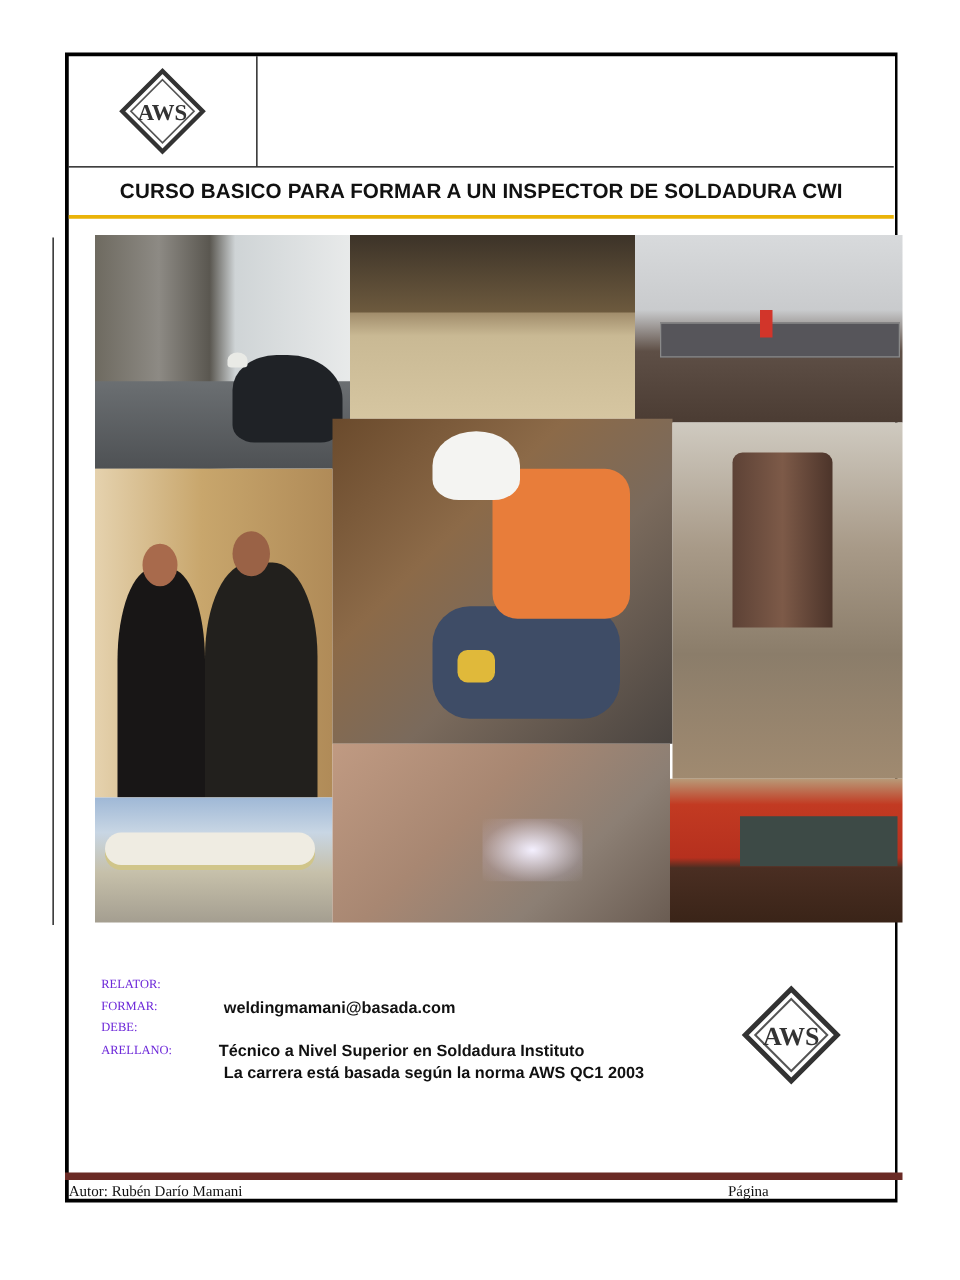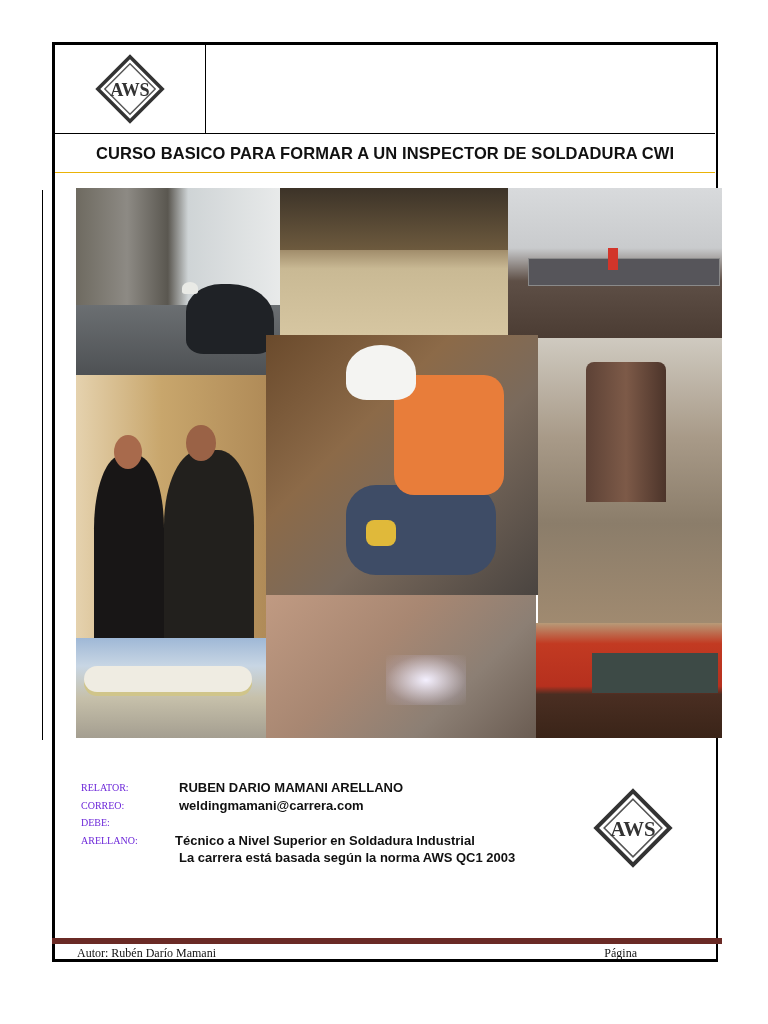--- a/index.html
+++ b/index.html
@@ -2,21 +2,21 @@
 <html><head>
 <meta charset="utf-8">
 <style>
   html,body{margin:0;padding:0;background:#fff;}
   body{width:768px;height:1024px;position:relative;overflow:hidden;font-family:"Liberation Sans",sans-serif;}
   .page-frame{position:absolute;left:52px;top:42px;width:666px;height:920px;border:3px solid #000;border-right-width:2px;box-sizing:border-box;}
   .outer-left-rule{position:absolute;left:42px;top:190px;width:1px;height:550px;background:#000;}
   .header-table{position:absolute;left:55px;top:45px;width:660px;height:88px;border-bottom:1px solid #000;display:flex;}
   .logo-cell{width:150px;border-right:1px solid #000;display:flex;align-items:center;justify-content:center;}
   .title-cell{flex:1;display:flex;align-items:center;justify-content:center;font-weight:bold;font-size:13.5px;color:#111;}
-  .subtitle-row{position:absolute;left:55px;top:134px;width:660px;height:38px;border-bottom:1px solid #eab308;display:flex;align-items:center;justify-content:center;font-weight:bold;font-size:16.5px;color:#111;letter-spacing:0.1px;}
+  .subtitle-row{position:absolute;left:55px;top:134px;width:660px;height:38px;border-bottom:3px solid #eab308;display:flex;align-items:center;justify-content:center;font-weight:bold;font-size:16.5px;color:#111;letter-spacing:0.1px;}
   .aws-logo{width:70px;height:70px;position:relative;}
   .aws-logo svg{width:100%;height:100%;}
   .collage{position:absolute;left:76px;top:188px;width:646px;height:550px;}
   .photo{position:absolute;overflow:hidden;}
   .p1{left:0;top:0;width:204px;height:187px;background:linear-gradient(90deg,#6e6a60 0%,#8d8a84 25%,#5a5750 45%,#cfd4d6 55%,#e8eaea 100%);}
   .p1 .floor{position:absolute;left:0;bottom:0;width:100%;height:70px;background:linear-gradient(180deg,#6b6f72,#4e5154);}
   .p1 .man{position:absolute;left:110px;top:96px;width:88px;height:70px;background:#1f2226;border-radius:40% 50% 20% 20%;}
   .p1 .helmet{position:absolute;left:106px;top:94px;width:16px;height:12px;background:#e9eae6;border-radius:50% 50% 20% 20%;}
   .p2{left:204px;top:0;width:228px;height:147px;background:linear-gradient(180deg,#5b4a34 0%,#7a6244 30%,#c9b994 55%,#d6c6a1 100%);}
   .p2 .crane{position:absolute;left:0;top:0;width:100%;height:62px;background:linear-gradient(180deg,#3c3328,#6d5a3e);}
@@ -40,21 +40,21 @@
   .p8{left:190px;top:407px;width:270px;height:143px;background:linear-gradient(135deg,#c09a82 0%,#a88772 40%,#8c7f74 70%,#6a5c52 100%);}
   .p8 .glow{position:absolute;left:120px;top:60px;width:80px;height:50px;background:radial-gradient(#f4f0ff,rgba(200,190,220,0.2) 70%,transparent);}
   .p9{left:460px;top:435px;width:186px;height:115px;background:linear-gradient(180deg,#b89a78 0%,#c23a22 18%,#b6301e 55%,#4a2e22 62%,#3a2418 100%);}
   .p9 .screen{position:absolute;left:56px;top:30px;width:126px;height:40px;background:#3d4a46;}
   .info{position:absolute;left:81px;top:779px;}
   .info-row{display:flex;height:17.5px;align-items:center;}
   .info-label{width:98px;font-family:"Liberation Serif",serif;font-size:10px;color:#6d28d9;}
   .info-value{font-weight:bold;font-size:13px;color:#111;}
   .bottom-logo{position:absolute;left:593px;top:788px;width:80px;height:80px;}
   .footer-rule{position:absolute;left:52px;top:938px;width:670px;height:6px;background:#6a2a25;}
-  .footer{position:absolute;left:55px;top:945px;width:560px;height:16px;display:flex;justify-content:space-between;align-items:center;font-family:"Liberation Serif",serif;font-size:12px;color:#111;padding-left:22px;}
+  .footer{position:absolute;left:55px;top:945px;width:560px;height:16px;display:flex;justify-content:space-between;align-items:center;font-family:"Liberation Serif",serif;font-size:12px;color:#111;}
 </style>
 </head>
 <body>
 
 <div class="outer-left-rule"></div>
 <div class="page-frame"></div>
 
 <div class="header-table">
   <div class="logo-cell">
     <div class="aws-logo">
@@ -104,32 +104,31 @@
       <div class="glow"></div>
     </div>
   <div class="photo p9">
       <div class="screen"></div>
     </div>
 </div>
 
 <div class="info">
   <div class="info-row">
     <span class="info-label">RELATOR:</span>
-    <span class="info-value">RUBEN DARIO MAMANI  ARELLANO</span>
   </div>
   <div class="info-row">
-    <span class="info-label">CORREO:</span>
-    <span class="info-value">weldingmamani@carrera.com</span>
+    <span class="info-label">FORMAR:</span>
+    <span class="info-value">weldingmamani@basada.com</span>
   </div>
   <div class="info-row">
     <span class="info-label">DEBE:</span>
   </div>
   <div class="info-row">
     <span class="info-label" style="width:94px">ARELLANO:</span>
-    <span class="info-value">Técnico a Nivel Superior en Soldadura Industrial</span>
+    <span class="info-value">Técnico a Nivel Superior en Soldadura Instituto</span>
   </div>
   <div class="info-row">
     <span class="info-label"></span>
     <span class="info-value">La carrera está basada según la norma AWS QC1 2003</span>
   </div>
 </div>
 
 <div class="bottom-logo">
   <svg viewBox="0 0 100 100" width="80" height="80">
     <polygon points="50,4 96,50 50,96 4,50" fill="none" stroke="#333" stroke-width="5"></polygon>

